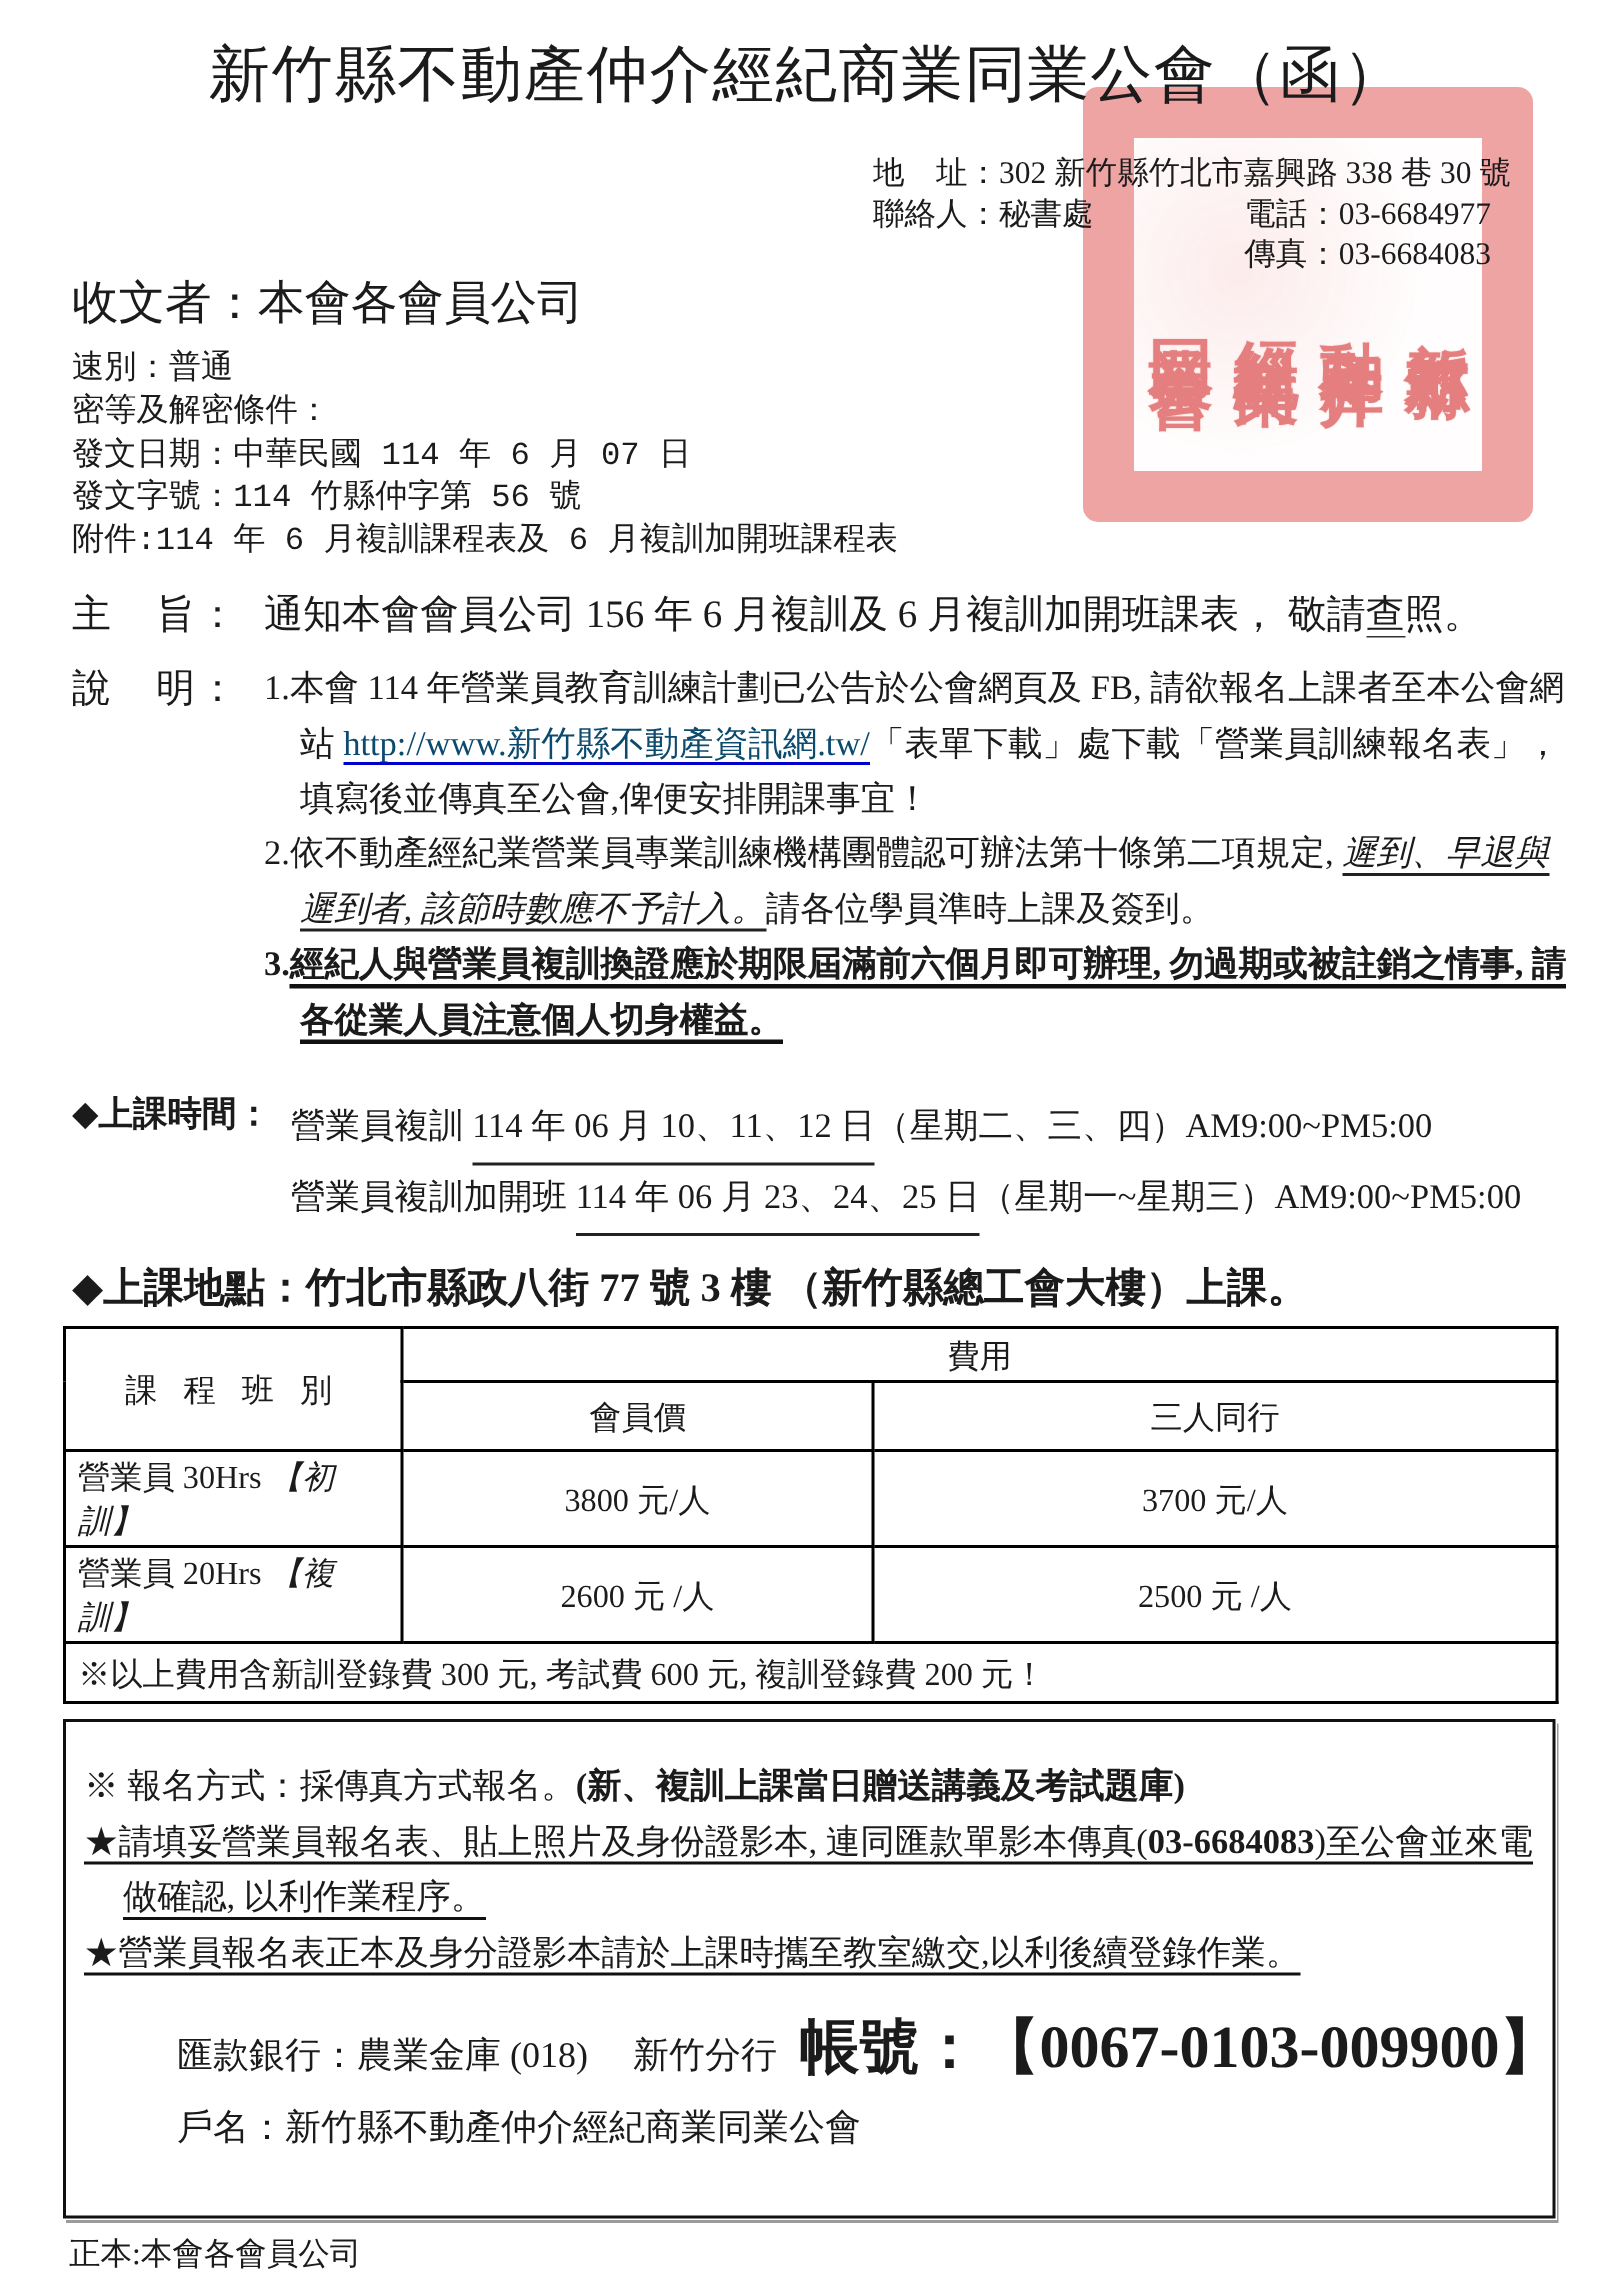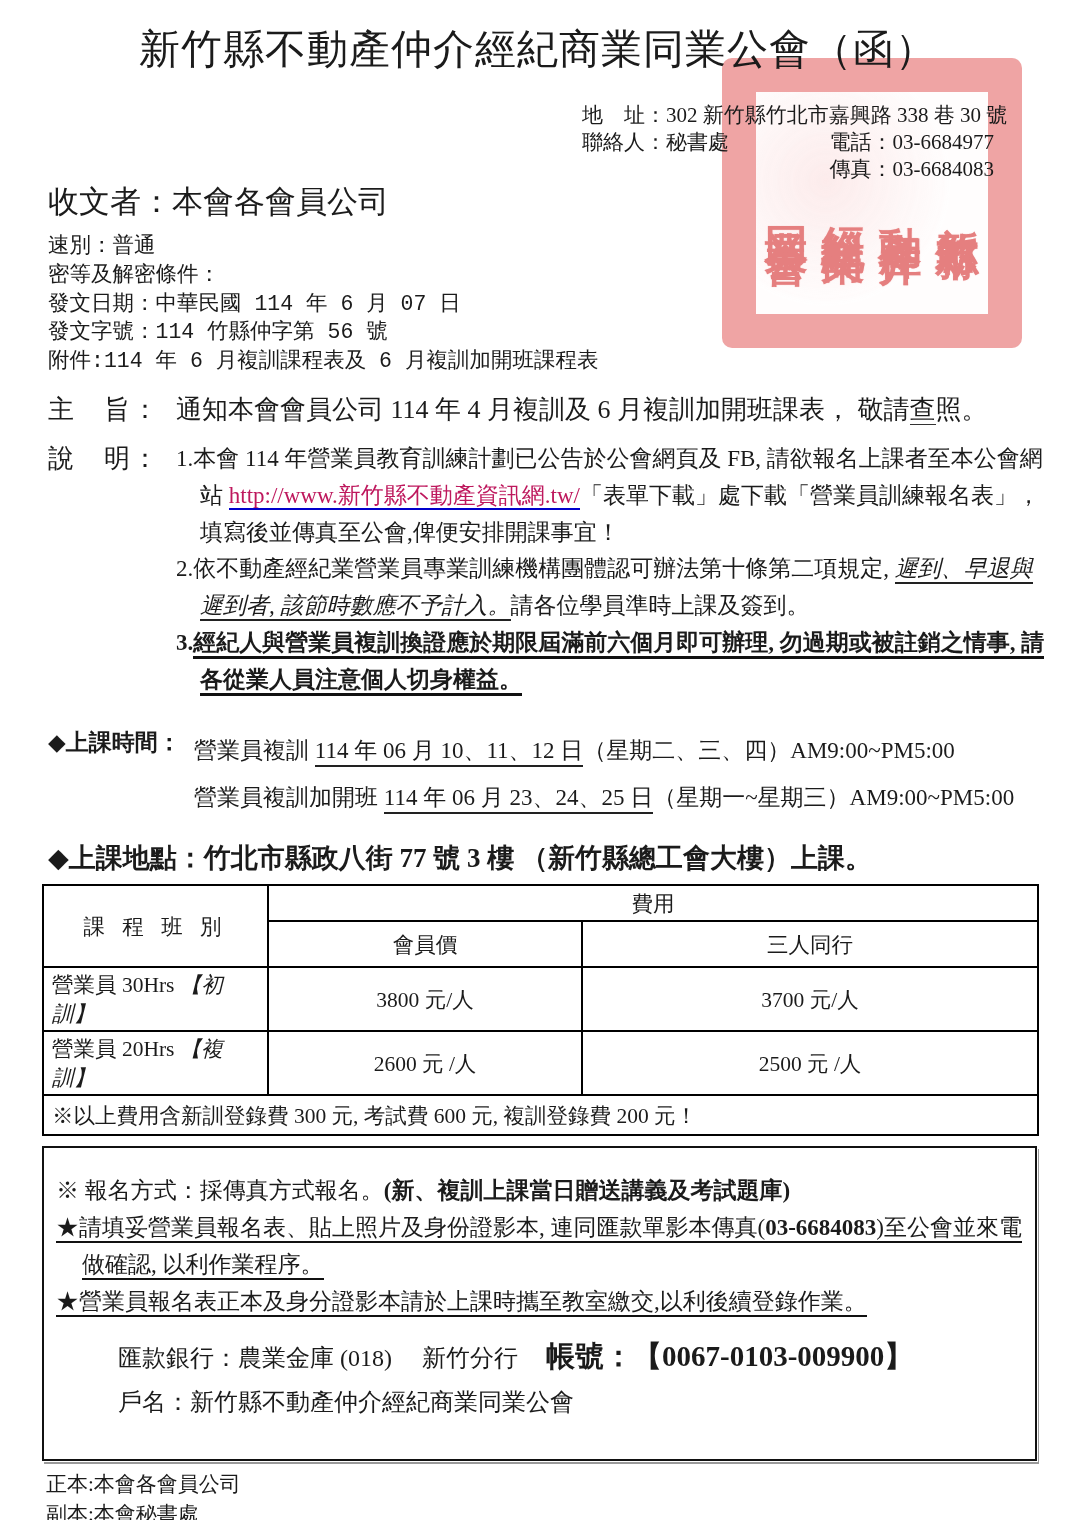--- a/index.html
+++ b/index.html
@@ -42,29 +42,29 @@
   .meta { position:relative; z-index:2; margin:104px 0 0 48px; white-space:nowrap;font-family:Liberation Mono, monospace; }
   .recipient { font-size:31px; margin-bottom:9px; }
   .m-line { font-size:21.5px; line-height:1.34; }
   
   .subject { display:flex; margin:16px 30px 0 48px; font-size:26px; white-space:nowrap; }
   .s-label { flex:0 0 128px; letter-spacing:2px; }
   .explain { display:flex; margin:14px 28px 0 48px; font-size:26px; }
   .items { flex:1; font-size:23px; line-height:1.6; }
   .item { padding-left:24px; text-indent:-24px; }
   .item-bold { font-weight:bold; }
-  .link { color:#be185d; text-decoration:none; border-bottom:2px solid #0000cc; cursor:pointer; }
+  .link { color:#0c4a6e; text-decoration:none; border-bottom:2px solid #0000cc; cursor:pointer; }
   .em-u { font-style:italic; border-bottom:2px solid #222; padding-bottom:1px; }
   .b-u { border-bottom:3px solid #111; padding-bottom:1px; }
   .u-thin { border-bottom:1.5px solid #333; }
   
   .timeblk { display:flex; margin:28px 0 0 48px; font-size:23px; }
   .blk-label { flex:0 0 146px; font-weight:bold; white-space:nowrap; }
   .time-lines { flex:1; line-height:2.08; white-space:nowrap; }
-  .u2 { border-bottom:2px solid #222; padding-bottom:2px; }
+  .u2 { border-bottom:2px solid #222; padding-bottom:12px; }
   .placeblk { margin:18px 0 0 48px; font-size:27px; font-weight:bold; white-space:nowrap; }
   
   table.fee {
     border-collapse:collapse; table-layout:fixed; width:995px;
     margin:8px 0 0 42px; font-size:21.5px;
   }
   table.fee td { border:2px solid #000; padding:2px 8px; overflow:hidden; }
   .cell-center { text-align:center; }
   .course-hd { letter-spacing:6px; text-align:center;margin-left:20px; }
   tr.r-fee td { height:30px; }
@@ -75,21 +75,21 @@
   
   .signup-box {
     box-sizing:border-box; width:995px; margin:10px 0 0 42px;
     border:2.5px solid #111; box-shadow:0 0 0 1px #ffffff, 2px 3px 0 0 #9a9a9a;
     padding:25px 12px 38px 12px; font-size:23px; line-height:1.6;
   }
   .sg-hang { padding-left:26px; text-indent:-26px; }
   .u1 { border-bottom:2px solid #111; padding-bottom:1px; }
   .bold { font-weight:bold; }
   .bank-line { margin-top:13px; padding-left:62px; font-size:24px; white-space:nowrap; }
-  .acct { font-size:29px; font-weight:600; margin-left:28px; }
+  .acct { font-size:40px; font-weight:600; margin-left:15px; }
   .holder-line { padding-left:62px; font-size:24px; margin-top:3px; white-space:nowrap; }
   
   .footer { margin:9px 0 0 46px; font-size:21px; line-height:1.42; white-space:nowrap; }
 </style>
 </head>
 <body>
 
 <div class="page">
 
   <div class="stamp">
@@ -116,21 +116,21 @@
     <div class="recipient">收文者：本會各會員公司</div>
     <div class="m-line">速別：普通</div>
     <div class="m-line">密等及解密條件：</div>
     <div class="m-line">發文日期：中華民國 114 年 6 月 07 日</div>
     <div class="m-line">發文字號：114 竹縣仲字第 56 號</div>
     <div class="m-line">附件:114 年 6 月複訓課程表及 6 月複訓加開班課程表</div>
   </div>
 
   <div class="subject">
     <span class="s-label">主　旨：</span>
-    <span><span>通知本會會員公司 114 年 4 月複訓及 6 月複訓加開班課表， 敬請</span><span class="u-thin">查</span><span>照。</span></span>
+    <span><span>通知本會會員公司 156 年 6 月複訓及 6 月複訓加開班課表， 敬請</span><span class="u-thin">查</span><span>照。</span></span>
   </div>
 
   <div class="explain">
     <span class="s-label">說　明：</span>
     <div class="items">
       <div class="item"><span>1.</span><span>本會 114 年營業員教育訓練計劃已公告於公會網頁及 FB, 請欲報名上課者至本公會網站 </span><a class="link">http://www.新竹縣不動產資訊網.tw/</a><span>「表單下載」處下載「營業員訓練報名表」，填寫後並傳真至公會,俾便安排開課事宜！</span></div>
       <div class="item"><span>2.</span><span>依不動產經紀業營業員專業訓練機構團體認可辦法第十條第二項規定, </span><span class="em-u">遲到、早退與遲到者, 該節時數應不予計入。</span><span>請各位學員準時上課及簽到。</span></div>
       <div class="item item-bold"><span>3.</span><span class="b-u">經紀人與營業員複訓換證應於期限屆滿前六個月即可辦理, 勿過期或被註銷之情事, 請各從業人員注意個人切身權益。</span></div>
     </div>
   </div>

